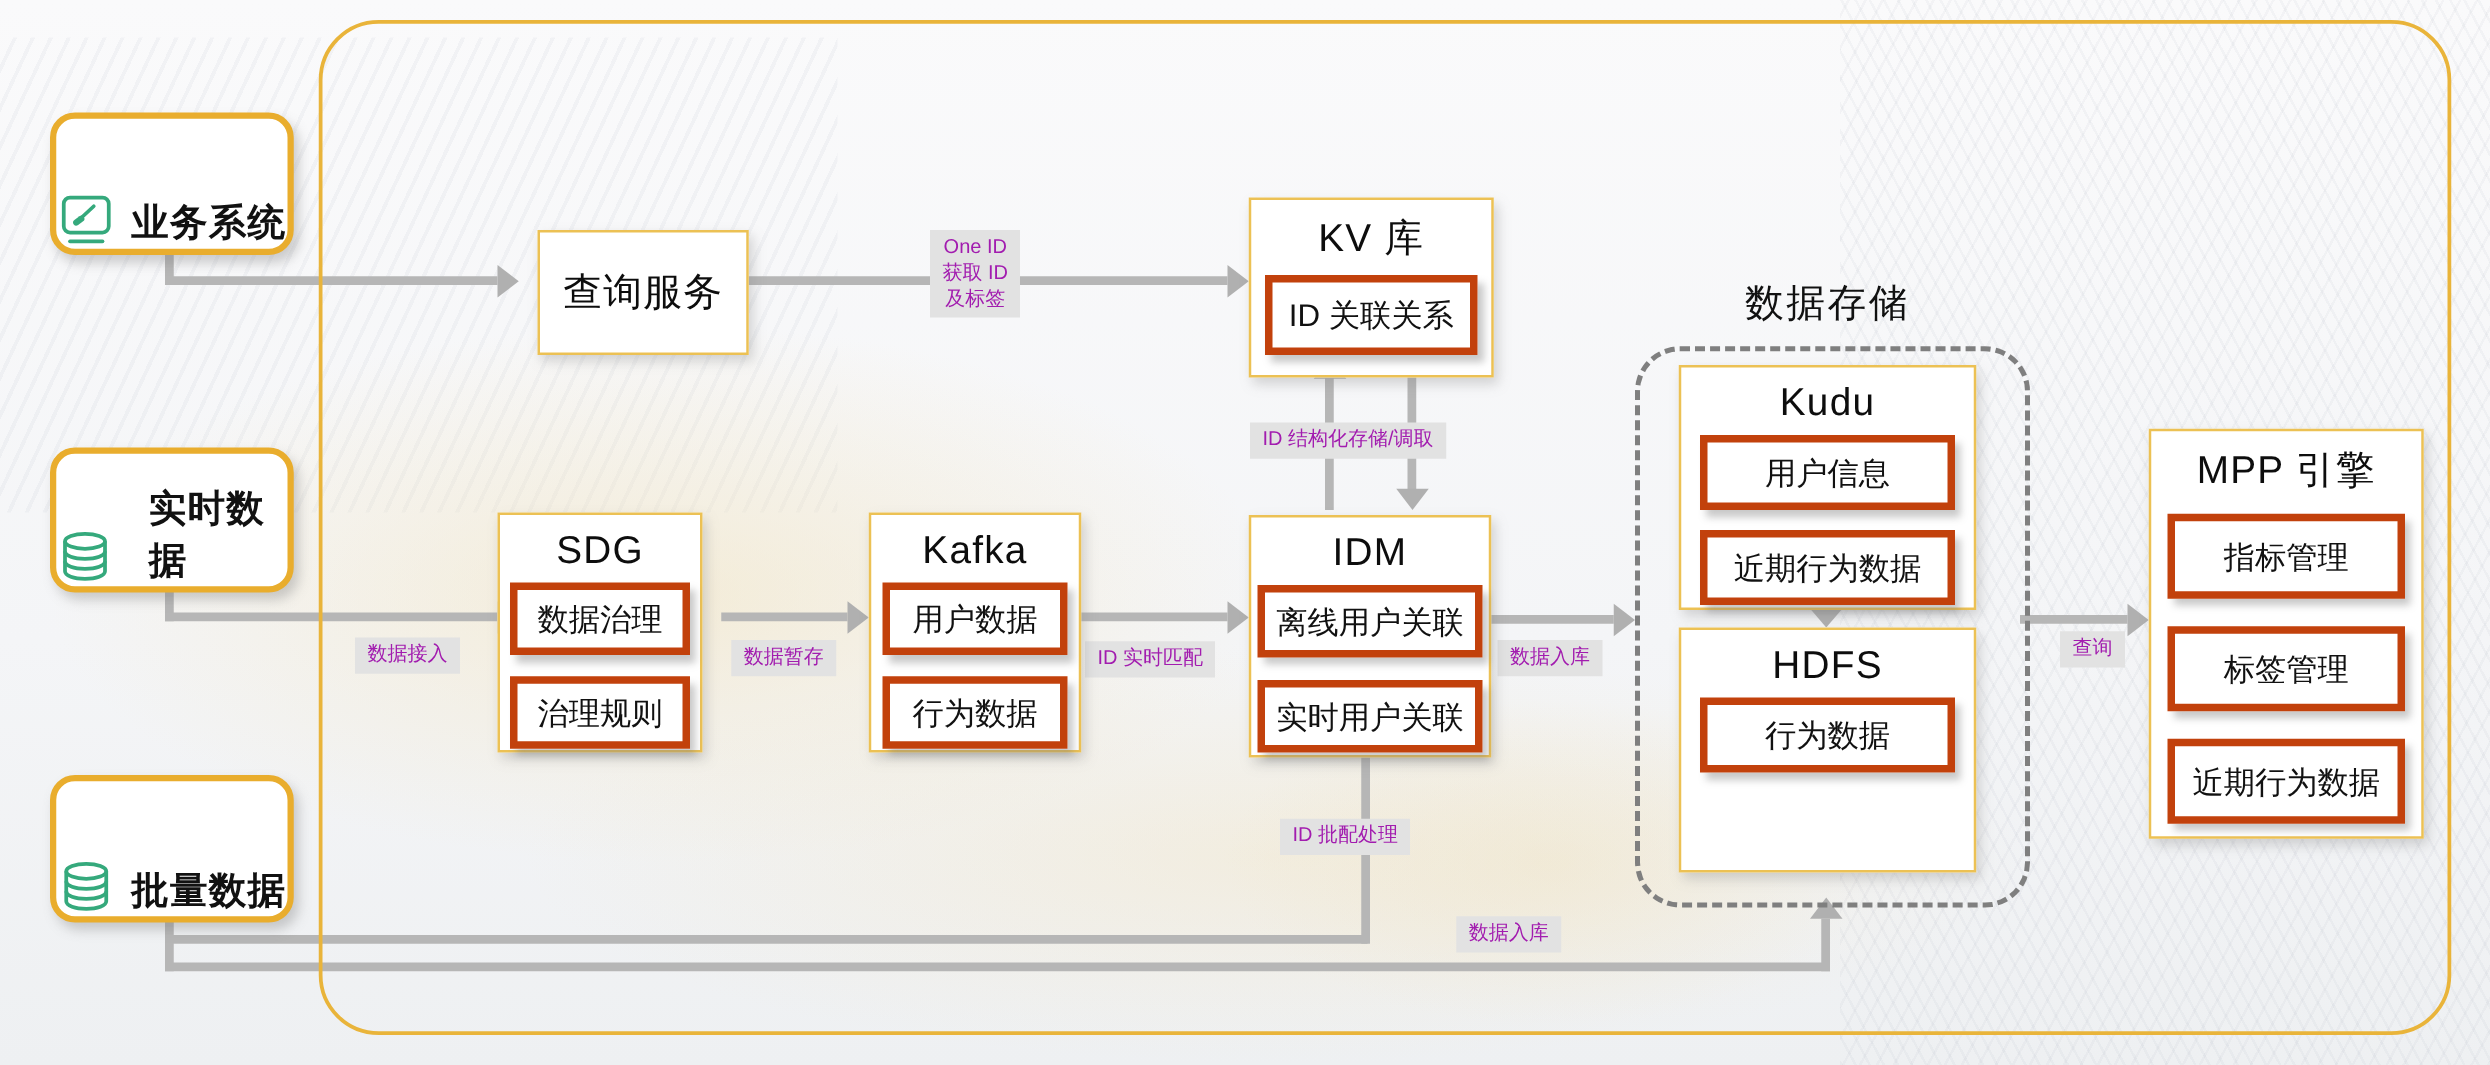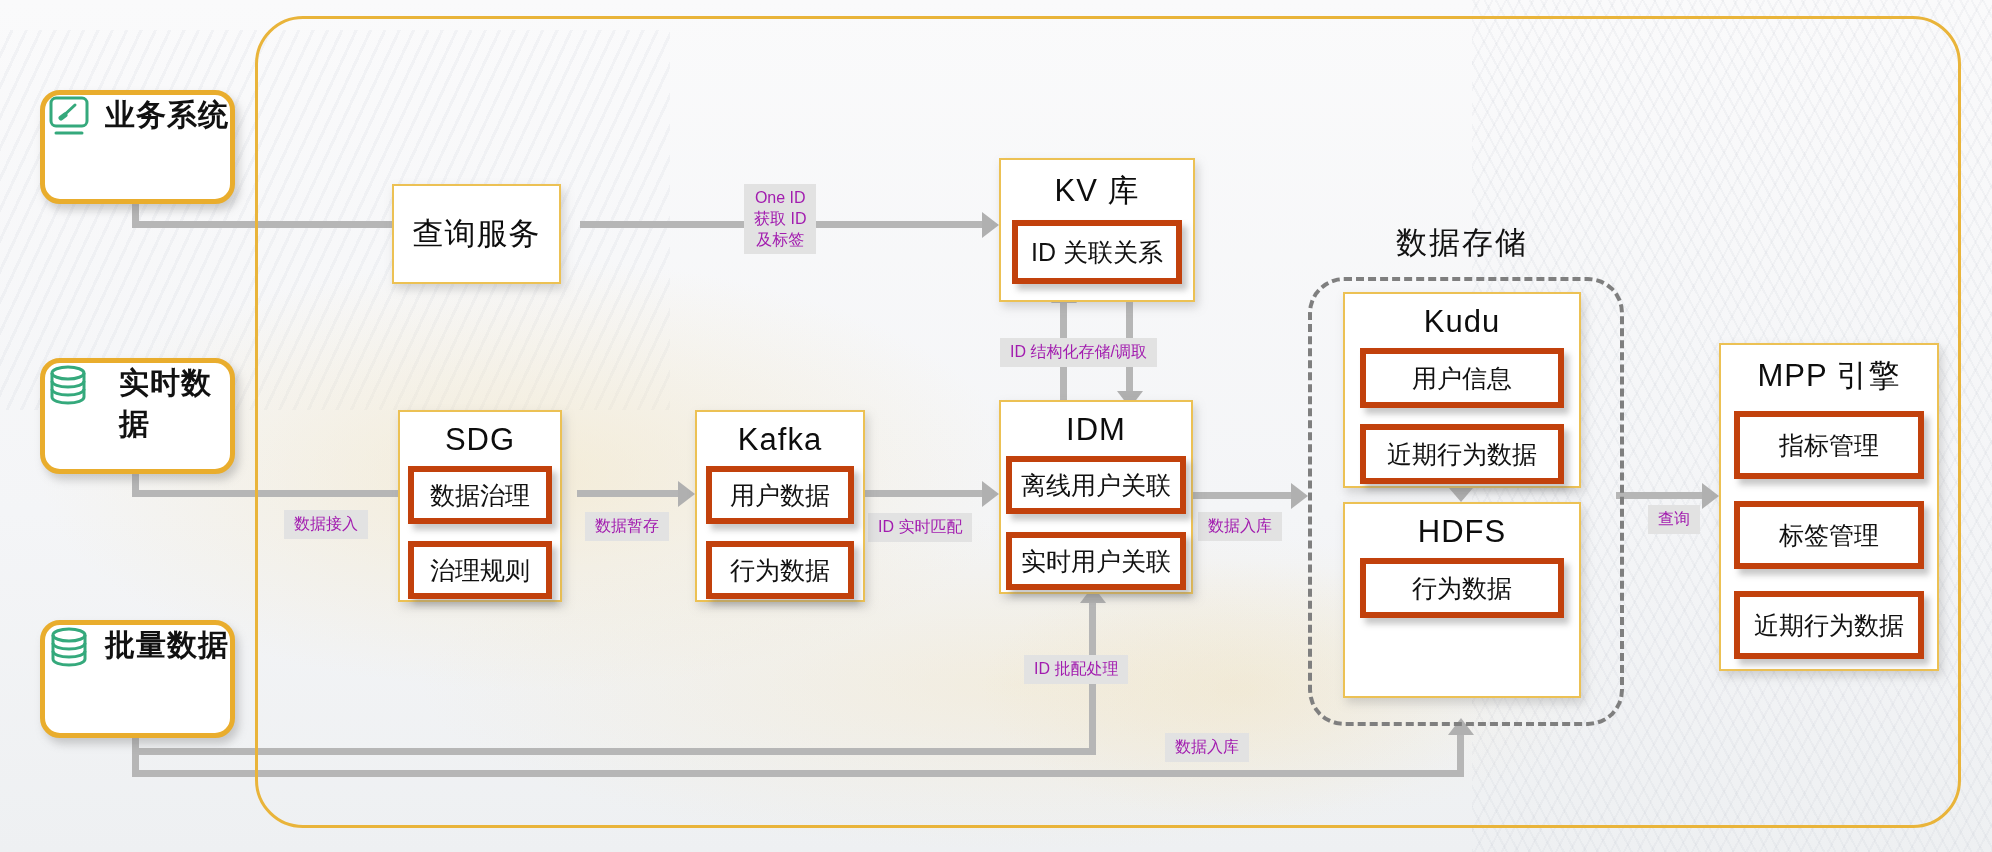--- a/index.html
+++ b/index.html
@@ -42,21 +42,21 @@
   .head-d.sm{border-left-width:12px;border-right-width:12px;border-top-width:14px;}
 
   
   .lbl{position:absolute;z-index:5;background:#e2e2e2;color:#a21caf;
     font-size:16px;line-height:1.3;padding:4px 10px;white-space:nowrap;text-align:center;}
 
   
   .src{position:absolute;left:40px;width:185px;z-index:6;background:#fff;
     border:5px solid #e9ad2d;border-radius:20px;
     box-shadow:4px 6px 9px rgba(120,120,120,.35);
-    display:flex;align-items:flex-start;justify-content:center;gap:13px;}
+    display:flex;align-items:flex-end;justify-content:center;gap:13px;}
   .src-label{font-size:30px;font-weight:700;letter-spacing:1px;}
   .src-icon{flex:0 0 auto;display:flex;}
 
   
   .node{position:absolute;z-index:6;background:#fff;border:2px solid #ecc154;
     box-shadow:3px 5px 9px rgba(140,140,140,.35);
     display:flex;flex-direction:column;align-items:center;padding:6px 0;}
   .node-title{font-size:31px;color:#0d0d0d;margin:4px 0 8px 0;letter-spacing:1px;}
   .node-title.only{margin:auto;}
   .sub{background:#fff;border:6px solid #c2410c;box-shadow:5px 6px 6px rgba(125,125,125,.42);
@@ -160,42 +160,42 @@
     <svg width="46" height="46" viewBox="0 0 46 46">
       <ellipse cx="23" cy="10" rx="16" ry="6" fill="none" stroke="#35a97c" stroke-width="3"></ellipse>
       <path d="M7 10 V34 C7 37.5 14 40 23 40 C32 40 39 37.5 39 34 V10" fill="none" stroke="#35a97c" stroke-width="3"></path>
       <path d="M7 18 C7 21.5 14 24 23 24 C32 24 39 21.5 39 18" fill="none" stroke="#35a97c" stroke-width="3"></path>
       <path d="M7 26 C7 29.5 14 32 23 32 C32 32 39 29.5 39 26" fill="none" stroke="#35a97c" stroke-width="3"></path>
     </svg>
   </span>
   <span class="src-label">批量数据</span>
 </div>
 
-<div class="node" style="left:392px;top:184px;width:165px;height:84px;">
+<div class="node" style="left:430px;top:184px;width:165px;height:84px;">
   <div class="node-title only">查询服务</div>
 </div>
 
 <div class="node" style="left:999px;top:158px;width:192px;height:128px;">
   <div class="node-title">KV 库</div>
   <div class="sub" style="height:52px;">ID 关联关系</div>
 </div>
 
 <div class="node" style="left:398px;top:410px;width:160px;height:176px;">
   <div class="node-title">SDG</div>
   <div class="sub" style="height:46px;margin-bottom:17px;">数据治理</div>
   <div class="sub" style="height:46px;text-align:right;">治理规则</div>
 </div>
 
 <div class="node" style="left:695px;top:410px;width:166px;height:176px;">
   <div class="node-title">Kafka</div>
   <div class="sub" style="height:46px;margin-bottom:17px;">用户数据</div>
   <div class="sub" style="height:46px;">行为数据</div>
 </div>
 
-<div class="node" style="left:999px;top:400px;width:190px;height:178px;">
+<div class="node" style="left:999px;top:412px;width:190px;height:178px;">
   <div class="node-title">IDM</div>
   <div class="sub" style="height:46px;margin-bottom:18px;width:88%;">离线用户关联</div>
   <div class="sub" style="height:46px;width:88%;">实时用户关联</div>
 </div>
 
 <div class="node" style="left:1343px;top:292px;width:234px;height:180px;z-index:6;">
   <div class="node-title">Kudu</div>
   <div class="sub" style="height:48px;margin-bottom:16px;">用户信息</div>
   <div class="sub" style="height:48px;">近期行为数据</div>
 </div>

